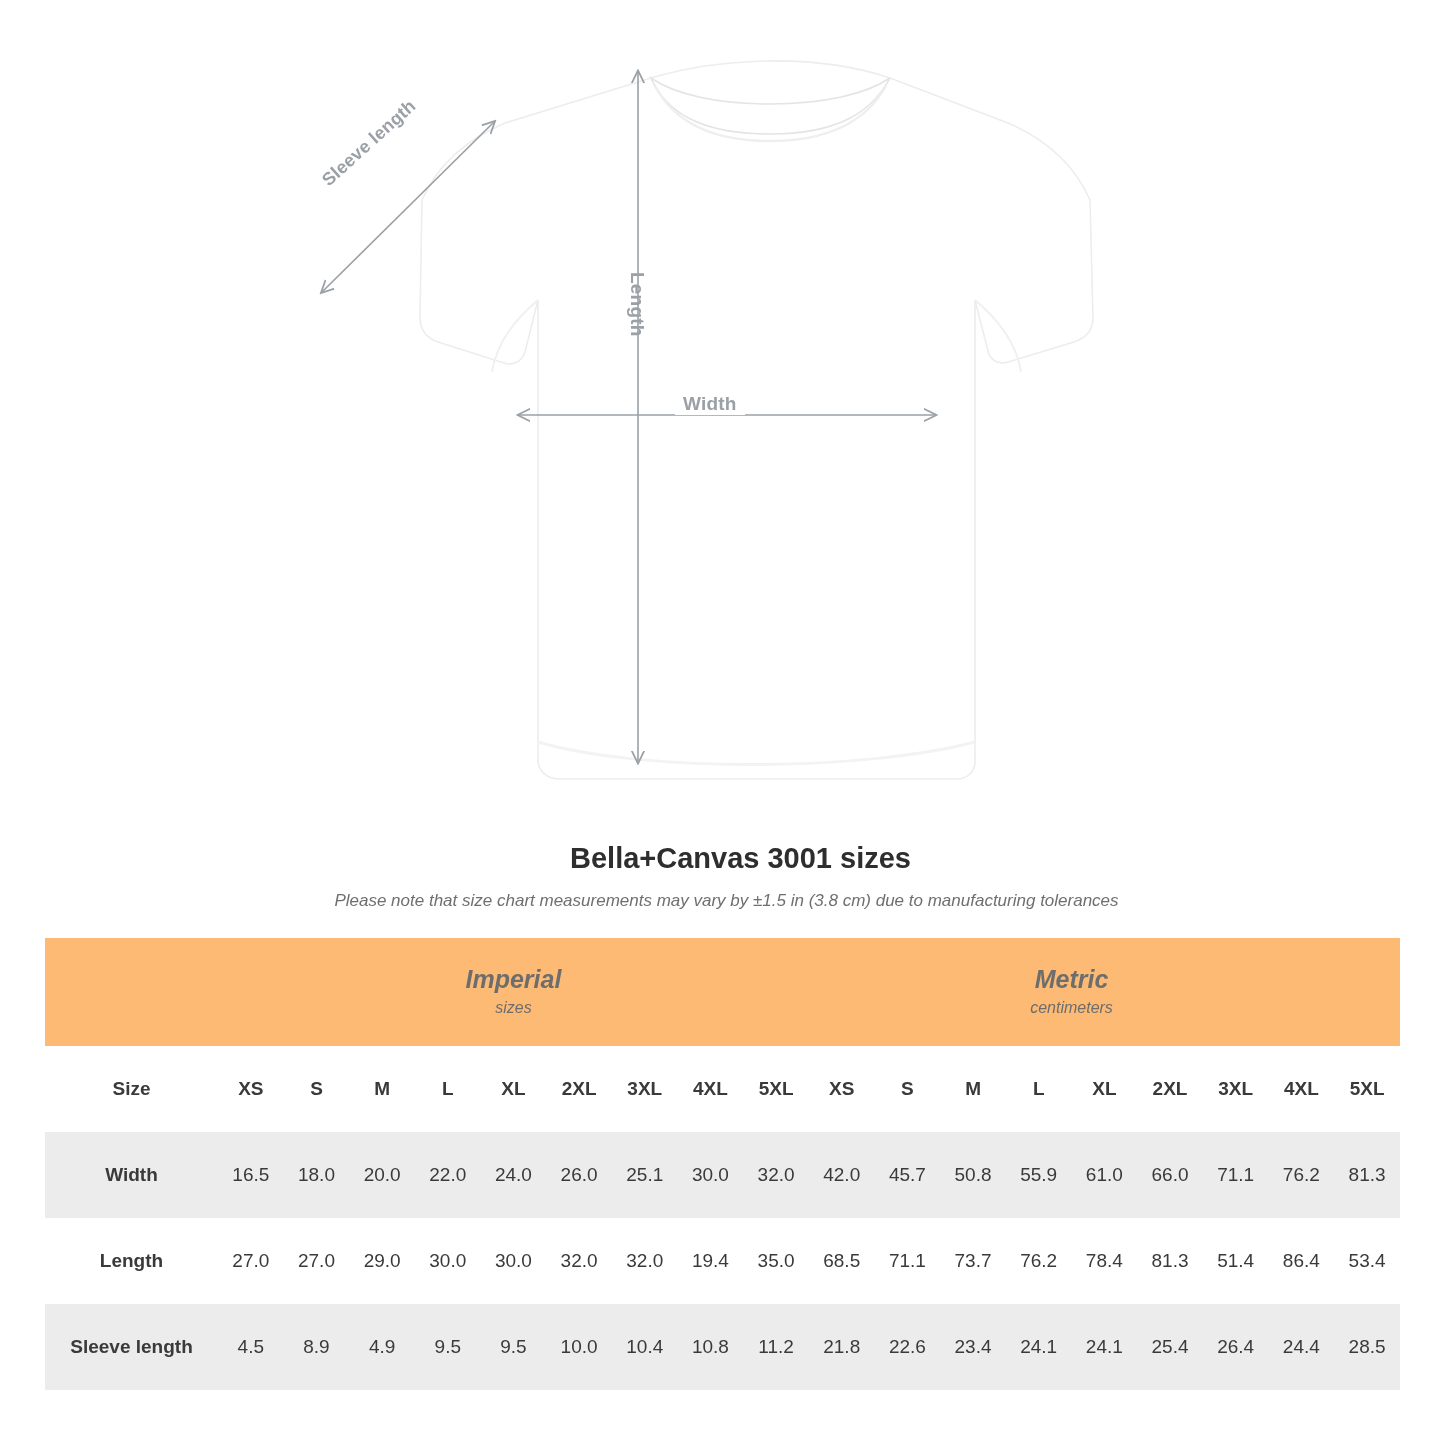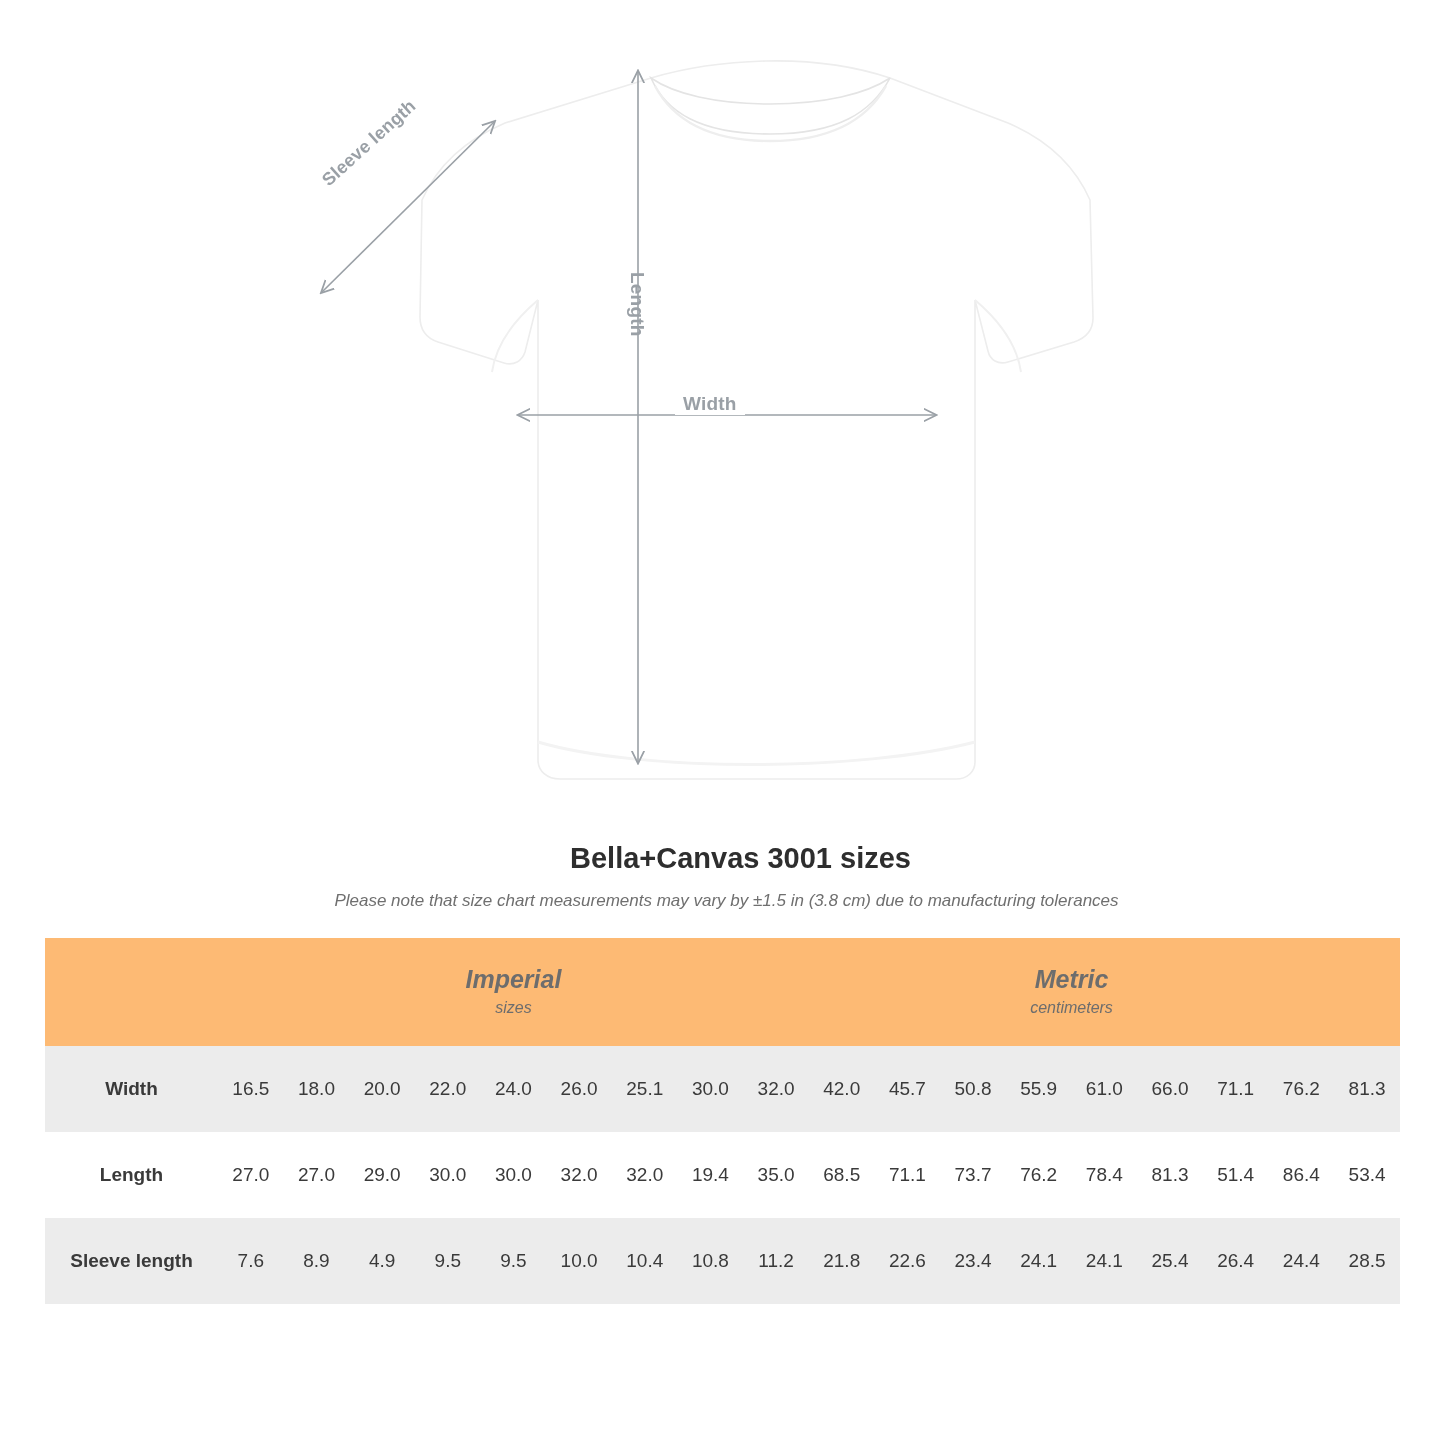--- a/index.html
+++ b/index.html
@@ -220,20 +220,41 @@
             <div class="band-title">Imperial</div>
             <div class="band-sub">sizes</div>
           </td>
           <td class="band unit-cell" colspan="8">
             <div class="band-title">Metric</div>
             <div class="band-sub">centimeters</div>
           </td>
           <td class="band unit-cell"></td>
         </tr>
 
+        <tr class="head-row">
+          <td class="rowhead">Size</td>
+          <td>XS</td>
+          <td>S</td>
+          <td>M</td>
+          <td>L</td>
+          <td>XL</td>
+          <td>2XL</td>
+          <td>3XL</td>
+          <td>4XL</td>
+          <td>5XL</td>
+          <td>XS</td>
+          <td>S</td>
+          <td>M</td>
+          <td>L</td>
+          <td>XL</td>
+          <td>2XL</td>
+          <td>3XL</td>
+          <td>4XL</td>
+          <td>5XL</td>
+        </tr>
 
         <tr class="data-row row-alt">
           <td class="rowhead">Width</td>
           <td>16.5</td>
           <td>18.0</td>
           <td>20.0</td>
           <td>22.0</td>
           <td>24.0</td>
           <td>26.0</td>
           <td>25.1</td>
@@ -267,21 +288,21 @@
           <td>76.2</td>
           <td>78.4</td>
           <td>81.3</td>
           <td>51.4</td>
           <td>86.4</td>
           <td>53.4</td>
         </tr>
 
         <tr class="data-row row-alt">
           <td class="rowhead">Sleeve length</td>
-          <td>7.6</td>
+          <td>4.5</td>
           <td>8.9</td>
           <td>4.9</td>
           <td>9.5</td>
           <td>9.5</td>
           <td>10.0</td>
           <td>10.4</td>
           <td>10.8</td>
           <td>11.2</td>
           <td>21.8</td>
           <td>22.6</td>

